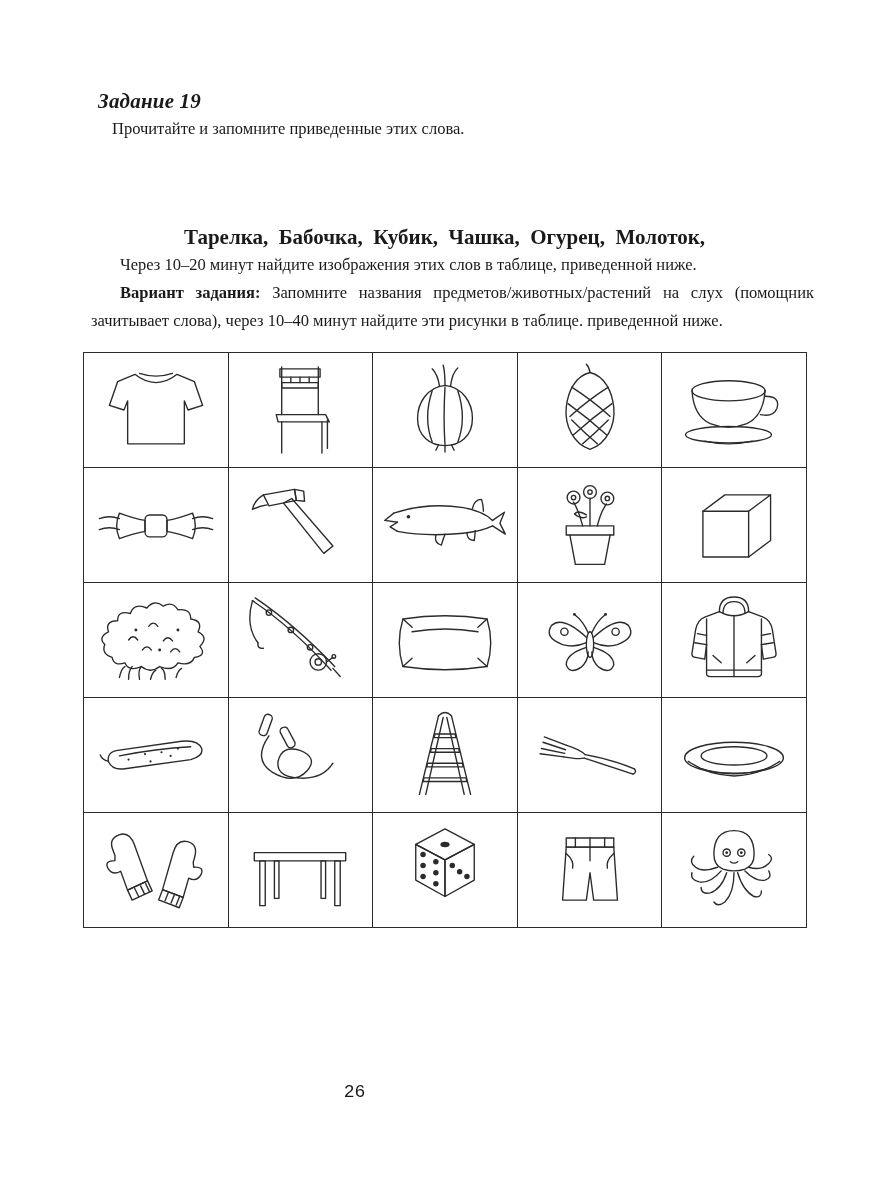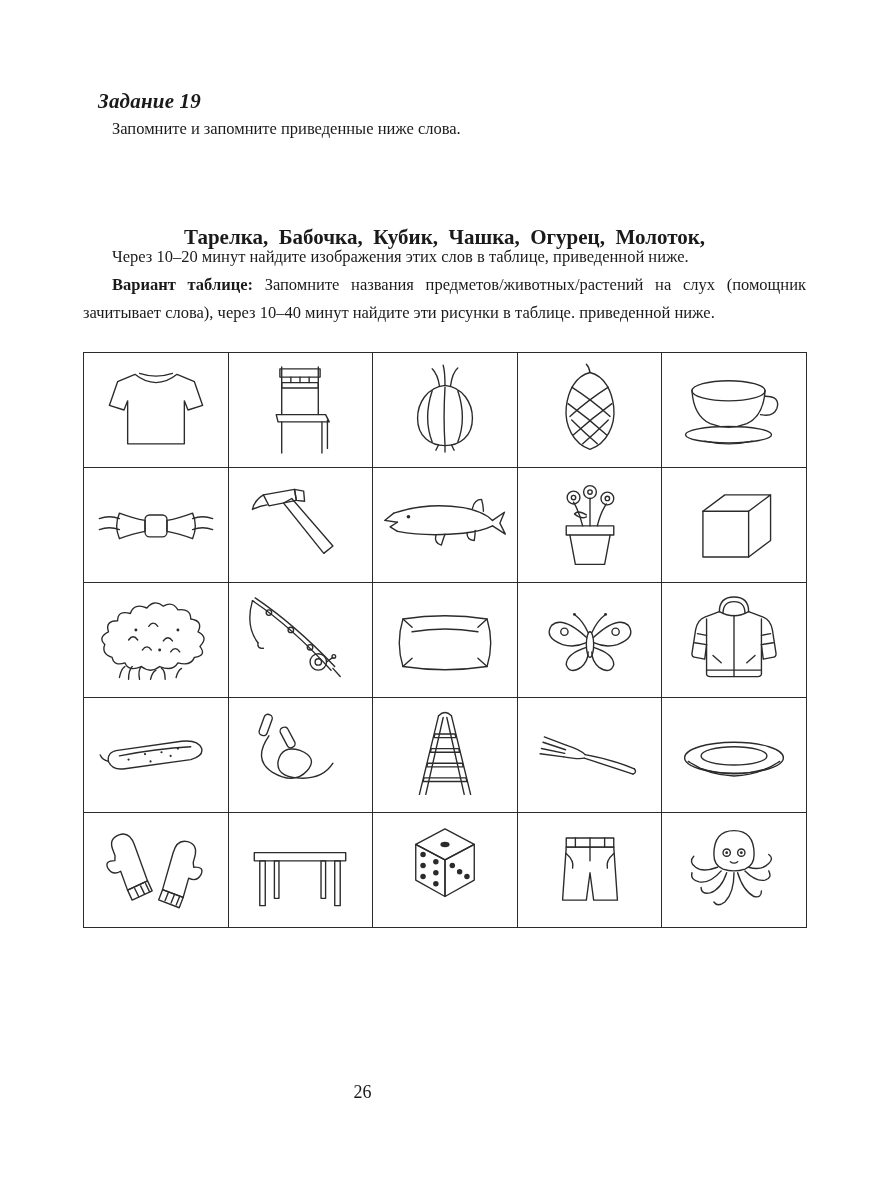--- a/index.html
+++ b/index.html
@@ -1,40 +1,40 @@
 <!DOCTYPE html>
 <html><head>
 <meta charset="utf-8">
 <style>
   html,body{margin:0;padding:0;background:#ffffff;}
   body{width:889px;height:1200px;font-family:"Liberation Serif", serif;color:#1a1a1a;}
   .page{position:relative;width:889px;height:1200px;background:#fff;overflow:hidden;border-bottom:3px solid #d9d9d9;}
   .task-title{position:absolute;left:83px;top:74px;margin:15px;font-style:italic;font-weight:bold;font-size:21px;letter-spacing:.2px;}
   .intro{position:absolute;left:83px;top:119px;width:723px;margin:0;font-size:16.5px;text-indent:29px;}
   .word-list{position:absolute;left:83px;top:160px;width:723px;text-align:center;font-weight:bold;font-size:21px;line-height:31px;white-space:pre-wrap;}
-  .para{position:absolute;left:83px;width:723px;margin:0;font-size:16.5px;line-height:28px;}
+  .para{position:absolute;left:83px;width:723px;margin:8px;font-size:16.5px;line-height:28px;}
   .para.p1{top:243px;text-indent:29px;}
   .para.variant{top:271px;text-indent:29px;text-align:justify;}
   .picture-table{position:absolute;left:83px;top:352px;width:724px;border-collapse:collapse;table-layout:fixed;}
   .picture-table td{border:1.2px solid #2b2b2b;width:20%;height:114px;padding:0;text-align:center;vertical-align:middle;}
   .picture-table svg{display:block;margin:2px auto;width:128px;height:102px;stroke:#2b2b2b;stroke-width:1.5;fill:none;stroke-linecap:round;stroke-linejoin:round;}
   .picture-table svg .f{fill:#2b2b2b;stroke:none;}
-  .page-number{position:absolute;left:8px;top:1082px;width:709px;text-align:center;font-size:18px;}
+  .page-number{position:absolute;left:0;top:1082px;width:709px;text-align:center;font-size:18px;font-family:Liberation Mono, monospace;}
 </style>
 </head>
 <body>
 
 <div class="page">
   <h1 class="task-title">Задание 19</h1>
-  <p class="intro">Запомните и запомните приведенные ниже слова.</p>
+  <p class="intro">Прочитайте и запомните приведенные этих слова.</p>
   <div class="word-list">
     <div>Тарелка,  Бабочка,  Кубик,  Чашка,  Огурец,  Молоток,</div>
   </div>
   <p class="para p1">Через 10–20 минут найдите изображения этих слов в таблице, приведенной ниже.</p>
-  <p class="para variant"><b>Вариант таблице:</b> <span>Запомните названия предметов/животных/растений на слух (помощник зачитывает слова), через 10–40 минут найдите эти рисунки в таблице. приведенной ниже.</span></p>
+  <p class="para variant"><b>Вариант задания:</b> <span>Запомните названия предметов/животных/растений на слух (помощник зачитывает слова), через 10–40 минут найдите эти рисунки в таблице. приведенной ниже.</span></p>
 
   <table class="picture-table">
     <tbody id="table-body">
         <tr>
           <td>
             <svg viewBox="0 0 140 110">
               <path d="M47,16 L28,24 L19,50 L35,55 L39,45 L39,92 L101,92 L101,45 L105,55 L121,50 L112,24 L93,16 Q82,25 70,25 Q58,25 47,16 Z"></path>
               <path d="M52,15 Q70,21 88,15"></path>
             </svg>
           </td>

